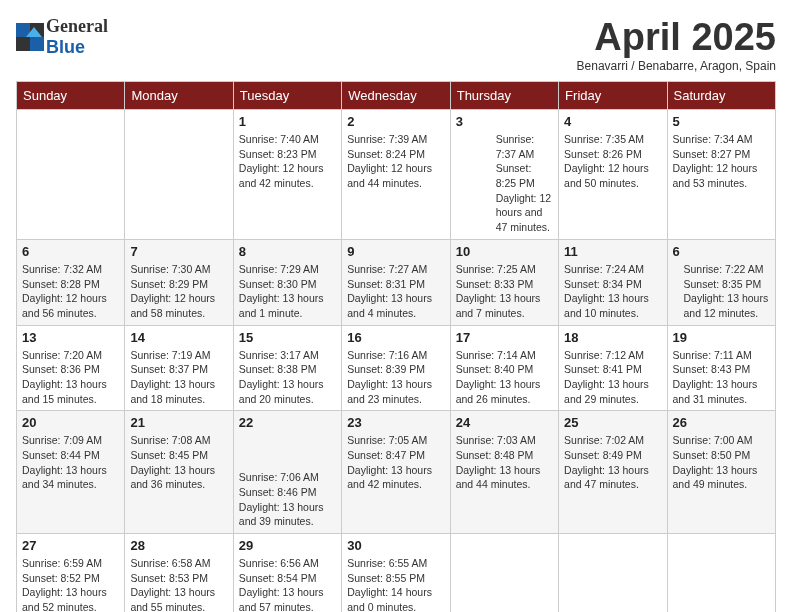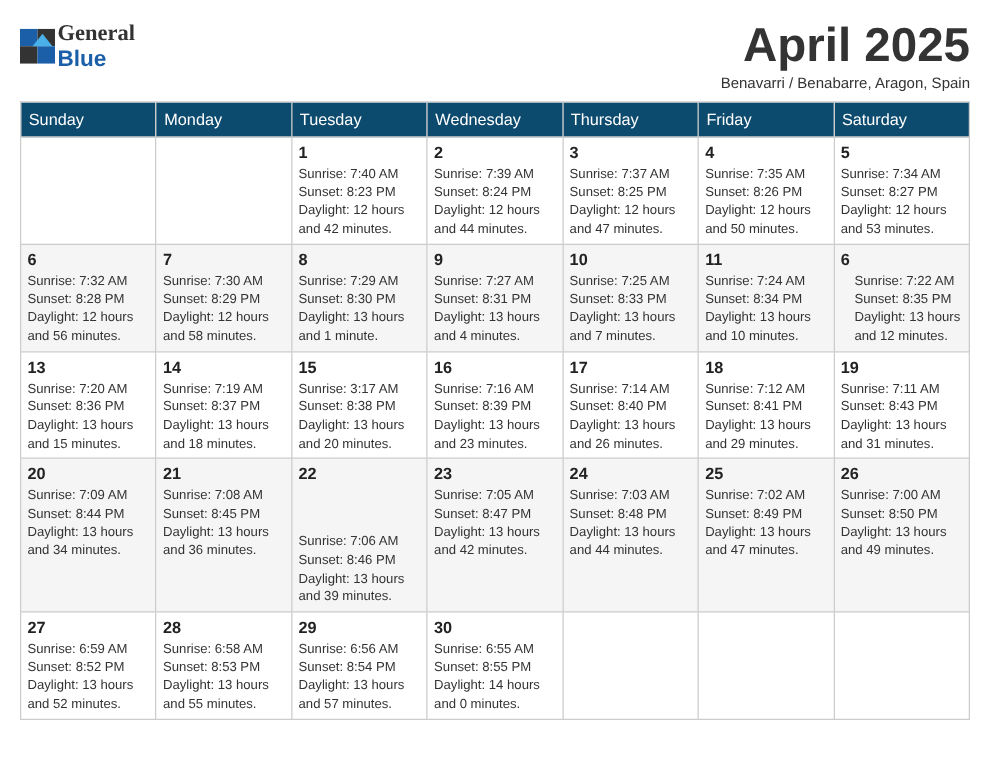--- a/index.html
+++ b/index.html
@@ -72,21 +72,21 @@
     .empty-cell {
       background: #f9f9f9;
     }
     tr:nth-child(even) td {
       background-color: #f5f5f5;
     }
     tr:nth-child(odd) td {
       background-color: #ffffff;
     }
     .calendar thead tr th {
-      background-color: #0c4a6e;
+      background-color: #7f1d1d;
     }
   </style>
 </head>
 <body>
 
 <div class="header">
   <div class="logo">
     <svg class="logo-icon" viewBox="0 0 28 28">
       <rect x="0" y="0" width="14" height="14" fill="#1a5fa8"></rect>
       <rect x="14" y="0" width="14" height="14" fill="#333"></rect>
@@ -128,21 +128,21 @@
 Daylight: 12 hours and 42 minutes.</div>
         </td>
         <td>
           <div class="day-number">2</div>
           <div class="day-info" style="white-space: pre-line;">Sunrise: 7:39 AM
 Sunset: 8:24 PM
 Daylight: 12 hours and 44 minutes.</div>
         </td>
         <td>
           <div class="day-number">3</div>
-          <div class="day-info" style="white-space: pre-line;">Sunrise: 7:37 AM
+          <div class="day-info" style="white-space: pre-line; margin-left: 40px;">Sunrise: 7:37 AM
 Sunset: 8:25 PM
 Daylight: 12 hours and 47 minutes.</div>
         </td>
         <td>
           <div class="day-number">4</div>
           <div class="day-info" style="white-space: pre-line;">Sunrise: 7:35 AM
 Sunset: 8:26 PM
 Daylight: 12 hours and 50 minutes.</div>
         </td>
         <td>

